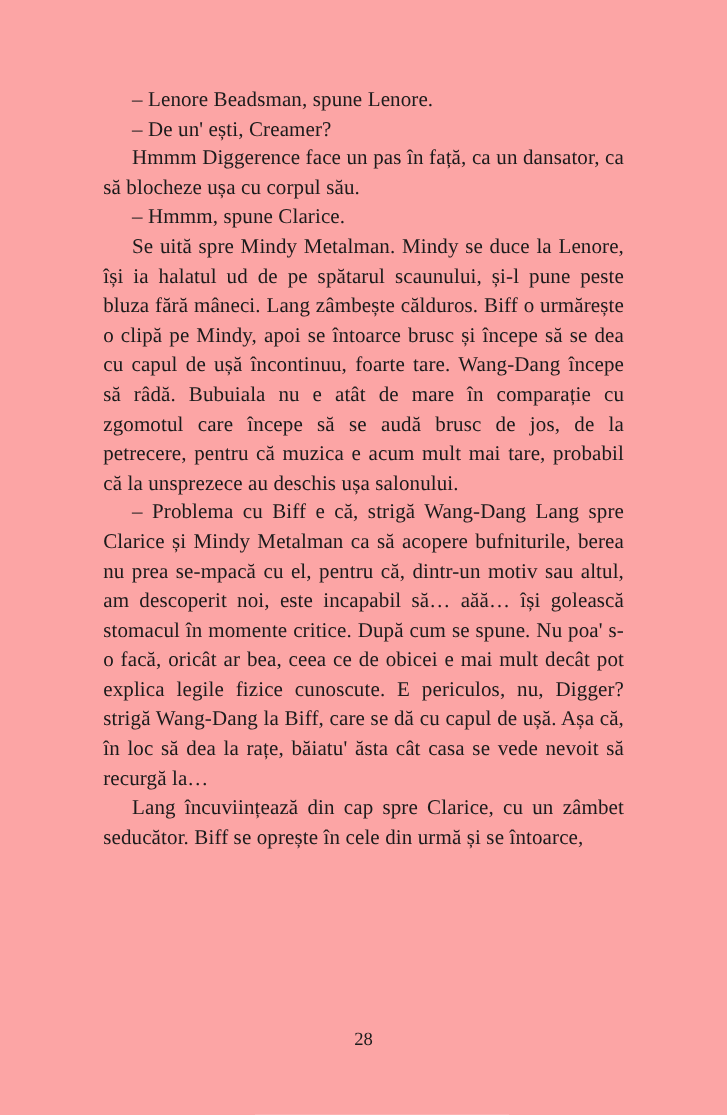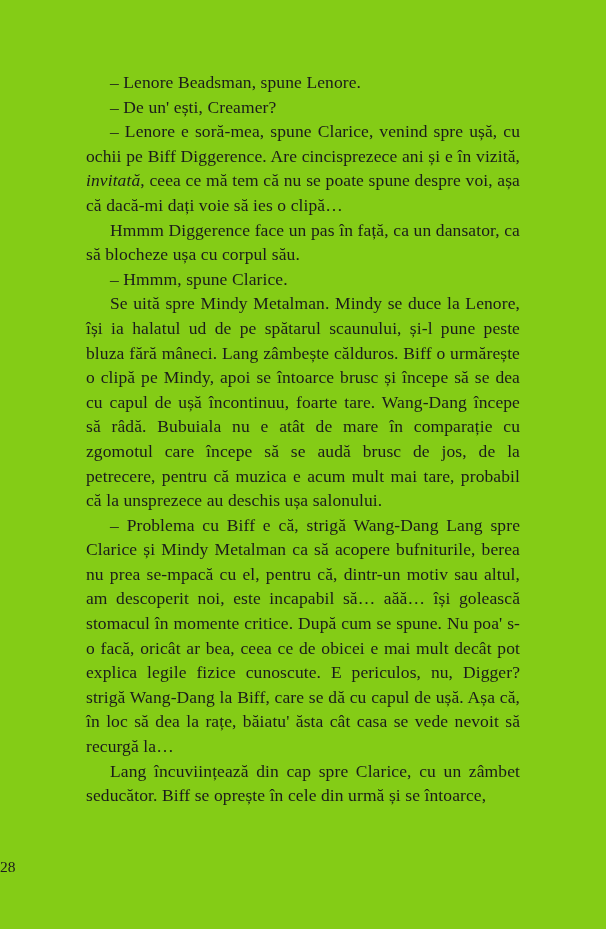--- a/index.html
+++ b/index.html
@@ -11,21 +11,21 @@
     height: 929px;
     background: #ffffff;
     font-family: "Liberation Serif", "DejaVu Serif", serif;
     color: #1b1b1b;
     position: relative;
     overflow: hidden;
   }
   .page {
     position: absolute;
     inset: 0;
-    background: #84cc16;
+    background: #fca5a5;
   }
   .text-block {
     position: absolute;
     left: 86px;
     top: 70px;
     width: 434px;
     font-size: 17.5px;
     line-height: 24.6px;
     text-align: justify;
     letter-spacing: 0.1px;
@@ -36,33 +36,32 @@
     text-indent: 24px;
   }
   .text-block em {
     font-style: italic;
   }
   .page-number {
     position: absolute;
     left: 0;
     right: 0;
     top: 858px;
-    text-align: left;
+    text-align: center;
     font-size: 15.5px;
     color: #1b1b1b;
   }
 </style>
 </head>
 <body>
 
 <div class="page">
   <div class="text-block">
       <p><span>– Lenore Beadsman, spune Lenore.</span></p>
       <p><span>– De un' ești, Creamer?</span></p>
-      <p><span>– Lenore e soră-mea, spune Clarice, venind spre ușă, cu ochii pe Biff Diggerence. Are cincisprezece ani și e în vizită, </span><em>invitată</em><span>, ceea ce mă tem că nu se poate spune despre voi, așa că dacă-mi dați voie să ies o clipă…</span></p>
       <p><span>Hmmm Diggerence face un pas în față, ca un dansator, ca să blocheze ușa cu corpul său.</span></p>
       <p><span>– Hmmm, spune Clarice.</span></p>
       <p><span>Se uită spre Mindy Metalman. Mindy se duce la Lenore, își ia halatul ud de pe spătarul scaunului, și-l pune peste bluza fără mâneci. Lang zâmbește călduros. Biff o urmărește o clipă pe Mindy, apoi se întoarce brusc și începe să se dea cu capul de ușă încontinuu, foarte tare. Wang-Dang începe să râdă. Bubuiala nu e atât de mare în comparație cu zgomotul care începe să se audă brusc de jos, de la petrecere, pentru că muzica e acum mult mai tare, probabil că la unsprezece au deschis ușa salonului.</span></p>
       <p><span>– Problema cu Biff e că, strigă Wang-Dang Lang spre Clarice și Mindy Metalman ca să acopere bufniturile, berea nu prea se-mpacă cu el, pentru că, dintr-un motiv sau altul, am descoperit noi, este incapabil să… aăă… își golească stomacul în momente critice. După cum se spune. Nu poa' s-o facă, oricât ar bea, ceea ce de obicei e mai mult decât pot explica legile fizice cunoscute. E periculos, nu, Digger? strigă Wang-Dang la Biff, care se dă cu capul de ușă. Așa că, în loc să dea la rațe, băiatu' ăsta cât casa se vede nevoit să recurgă la…</span></p>
       <p><span>Lang încuviințează din cap spre Clarice, cu un zâmbet seducător. Biff se oprește în cele din urmă și se întoarce,</span></p>
     </div>
   <div class="page-number">28</div>
 </div>
 
 </body></html>

